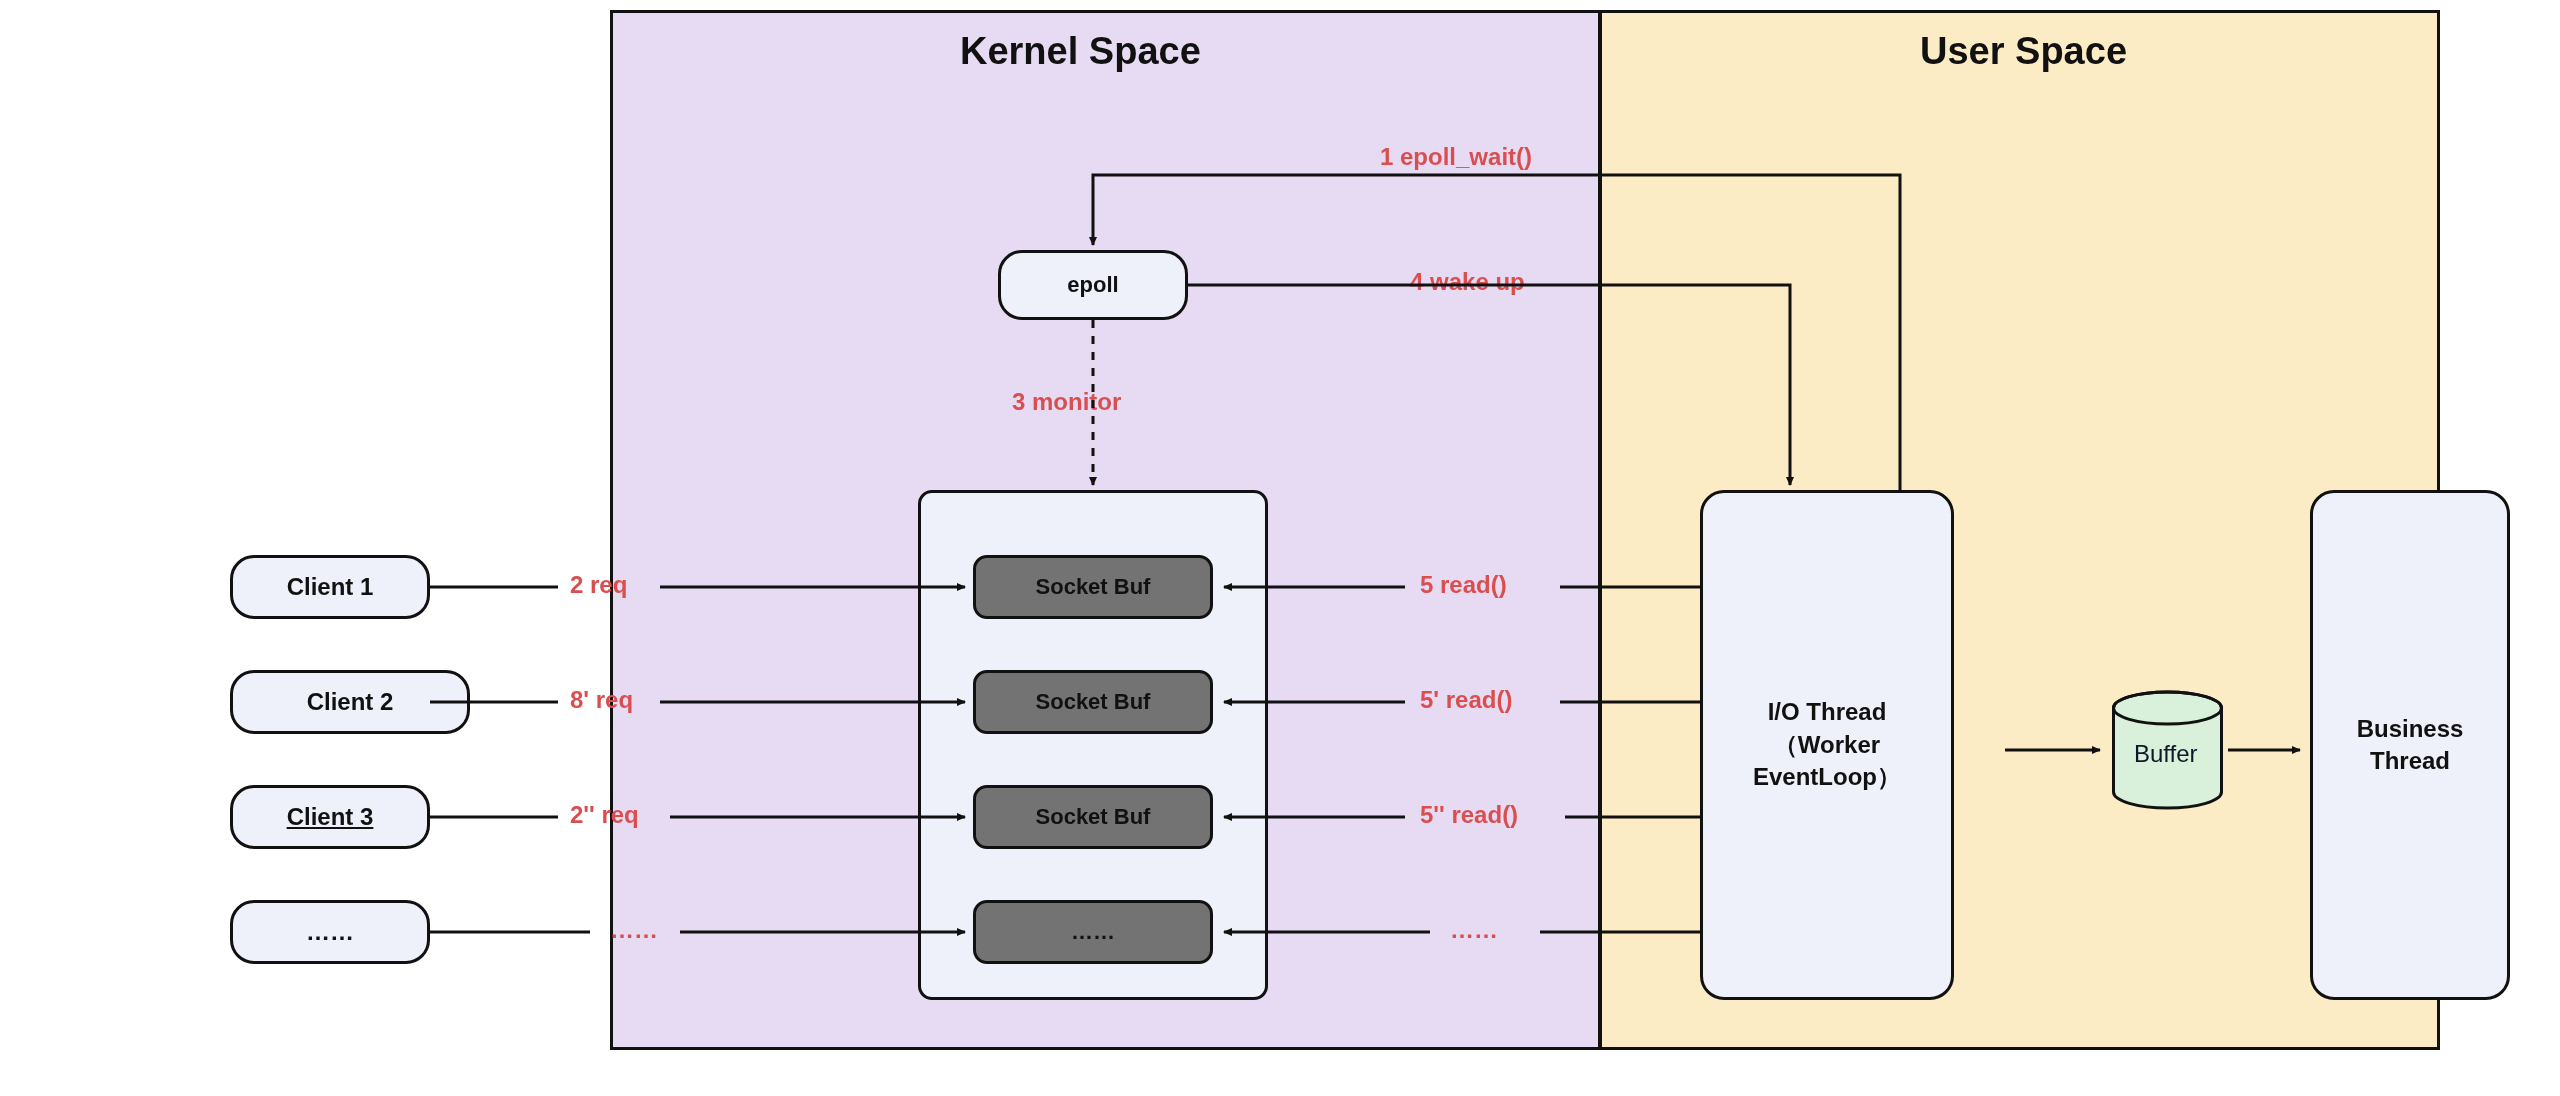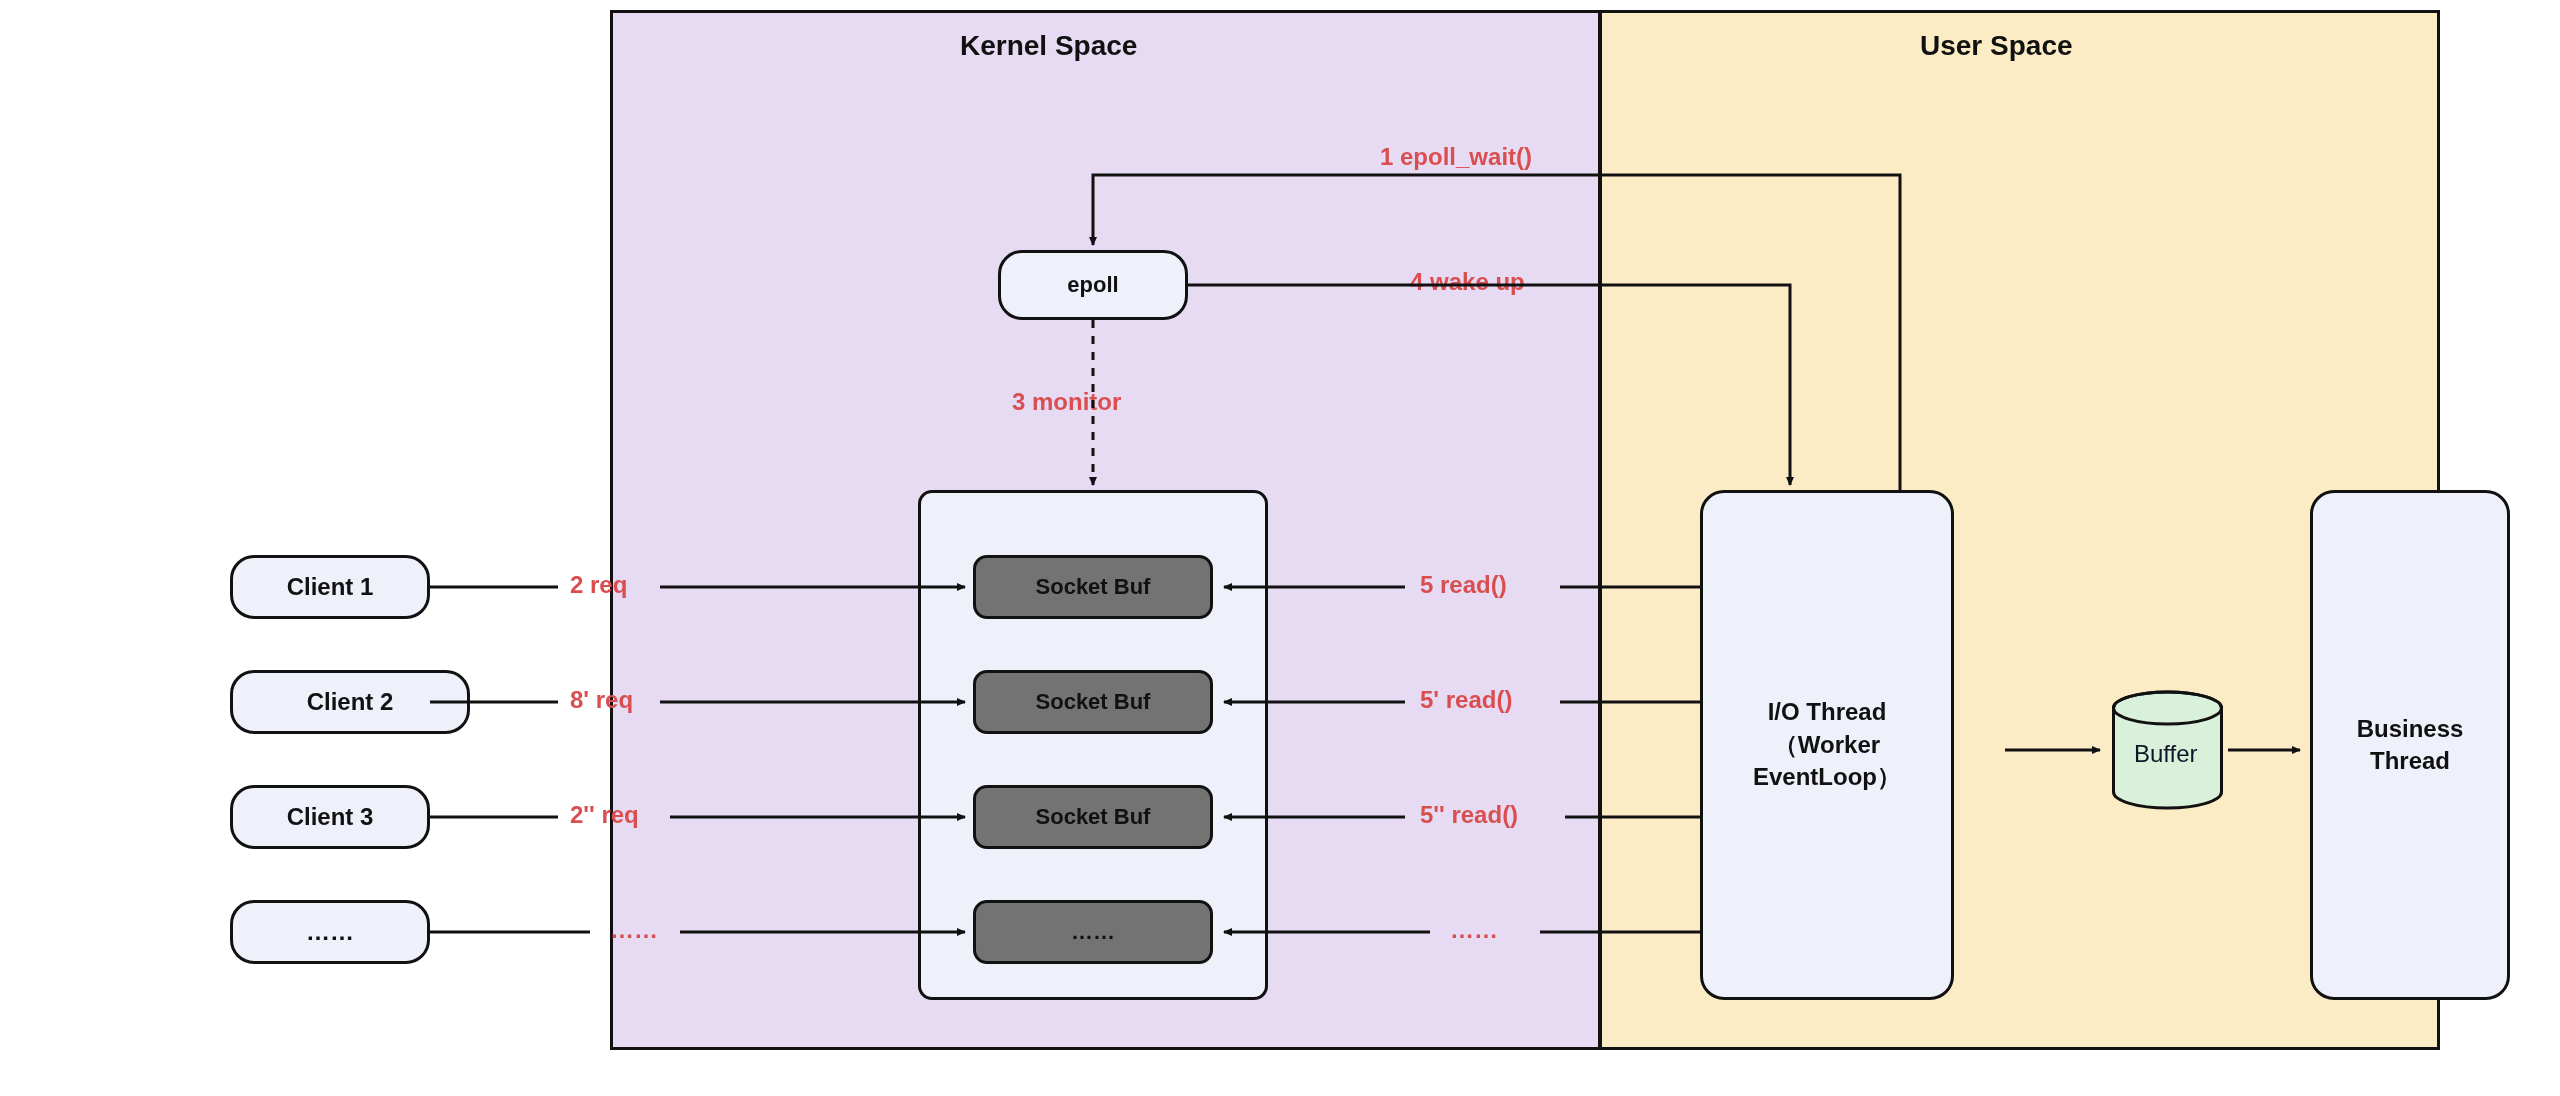--- a/index.html
+++ b/index.html
@@ -14,21 +14,21 @@
     position: relative;
     width: 2560px;
     height: 1096px;
   }
   .region {
     position: absolute;
     box-sizing: border-box;
   }
   .region-title {
     position: absolute;
-    font-size: 28px;
+    font-size: 38px;
     font-weight: 700;
     color: #111;
   }
   .box {
     position: absolute;
     box-sizing: border-box;
     border: 3px solid #111;
     border-radius: 24px;
     background: #eef0fa;
     display: flex;
@@ -94,21 +94,21 @@
   <div class="region" style="left:610px; top:10px; width:990px; height:1040px; background:#e7dbf4; border:3px solid #111; border-right:none;"></div>
   <div class="region" style="left:1600px; top:10px; width:840px; height:1040px; background:#fcecc5; border:3px solid #111; border-left:none;"></div>
 
   <div class="region" style="left:1598px; top:10px; width:4px; height:1040px; background:#111;"></div>
 
   <div class="region-title" style="left:960px; top:30px;">Kernel Space</div>
   <div class="region-title" style="left:1920px; top:30px;">User Space</div>
 
   <div class="box small-pad" style="left:230px; top:555px; width:200px; height:64px;">Client 1</div>
   <div class="box small-pad" style="left:230px; top:670px; width:240px; height:64px;">Client 2</div>
-  <div class="box small-pad" style="left:230px; top:785px; width:200px; height:64px;">Client 3</div>
+  <div class="box small-pad" style="left:230px; top:785px; width:200px; height:64px;text-decoration:underline;">Client 3</div>
   <div class="box small-pad" style="left:230px; top:900px; width:200px; height:64px;">……</div>
 
   <div class="box small-pad" style="left:998px; top:250px; width:190px; height:70px; font-size:22px;">epoll</div>
 
   <div class="container-box" style="left:918px; top:490px; width:350px; height:510px;"></div>
   <div class="sockbox" style="left:973px; top:555px; width:240px; height:64px;">Socket Buf</div>
   <div class="sockbox" style="left:973px; top:670px; width:240px; height:64px;">Socket Buf</div>
   <div class="sockbox" style="left:973px; top:785px; width:240px; height:64px;">Socket Buf</div>
   <div class="sockbox" style="left:973px; top:900px; width:240px; height:64px;">……</div>
 

